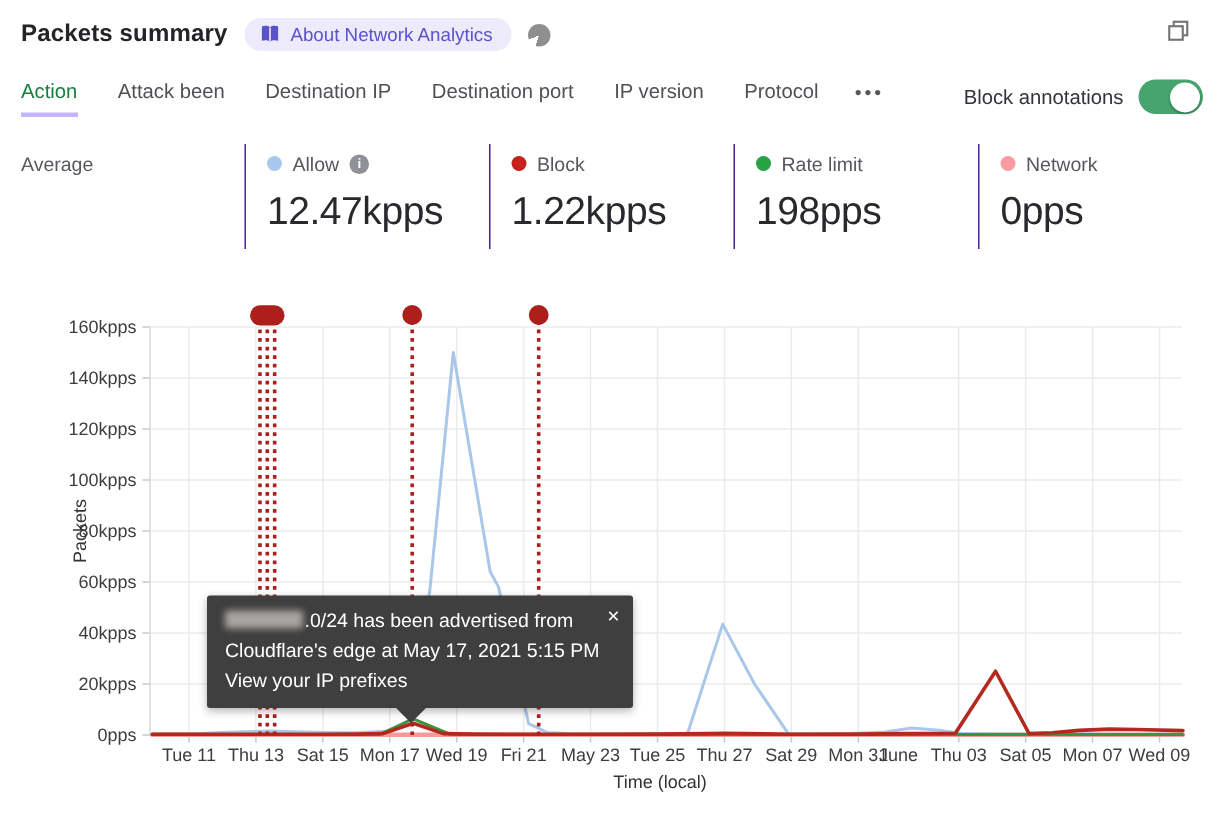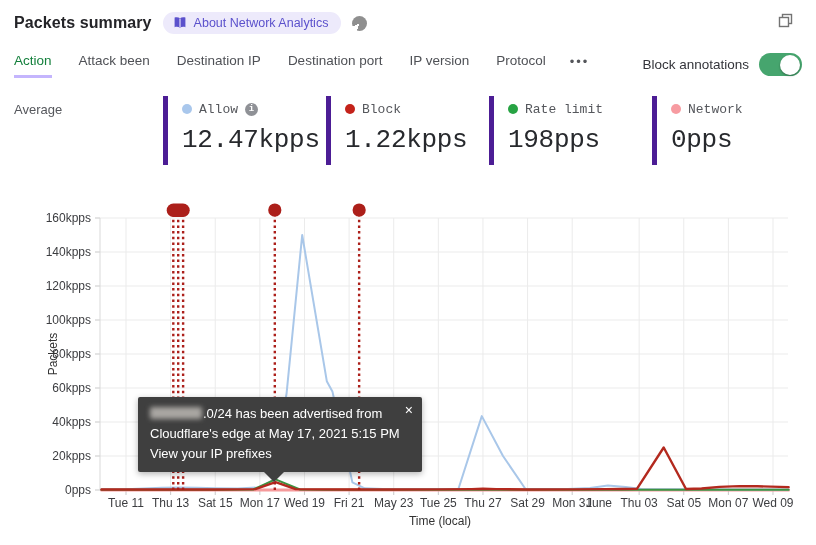--- a/index.html
+++ b/index.html
@@ -43,21 +43,21 @@
     background: #46a56e; cursor: pointer; flex: 0 0 auto;
   }
   .toggle-knob {
     position: absolute; top: 1.5px; right: 2px; width: 20px; height: 20px;
     border-radius: 50%; background: #ffffff; box-shadow: 0 1px 2px rgba(0,0,0,.35);
   }
 
   
   .stats { position: absolute; top: 96px; left: 0; width: 816px; display: flex; }
   .stat { width: 163px; padding: 4px 8px 10px 14px; }
-  .stat + .stat { border-left: 5px solid #4c1d95; font-family: Liberation Mono, monospace; }
+  .stat + .stat { border-left: 1px solid #4c1d95; }
   .stat-head { display: flex; align-items: center; gap: 7px; height: 18px; }
   .legend-dot { width: 10px; height: 10px; border-radius: 50%; flex: 0 0 auto; }
   .stat-label { font-size: 13px; color: #55575c; }
   .info-icon {
     width: 13px; height: 13px; border-radius: 50%; background: #8f9196;
     color: #fff; font-size: 9px; font-weight: 700; line-height: 13px;
     text-align: center; flex: 0 0 auto;
   }
   .stat-value { margin-top: 7px; font-size: 26px; font-weight: 500; color: #27292d; letter-spacing: -.3px; }
 

